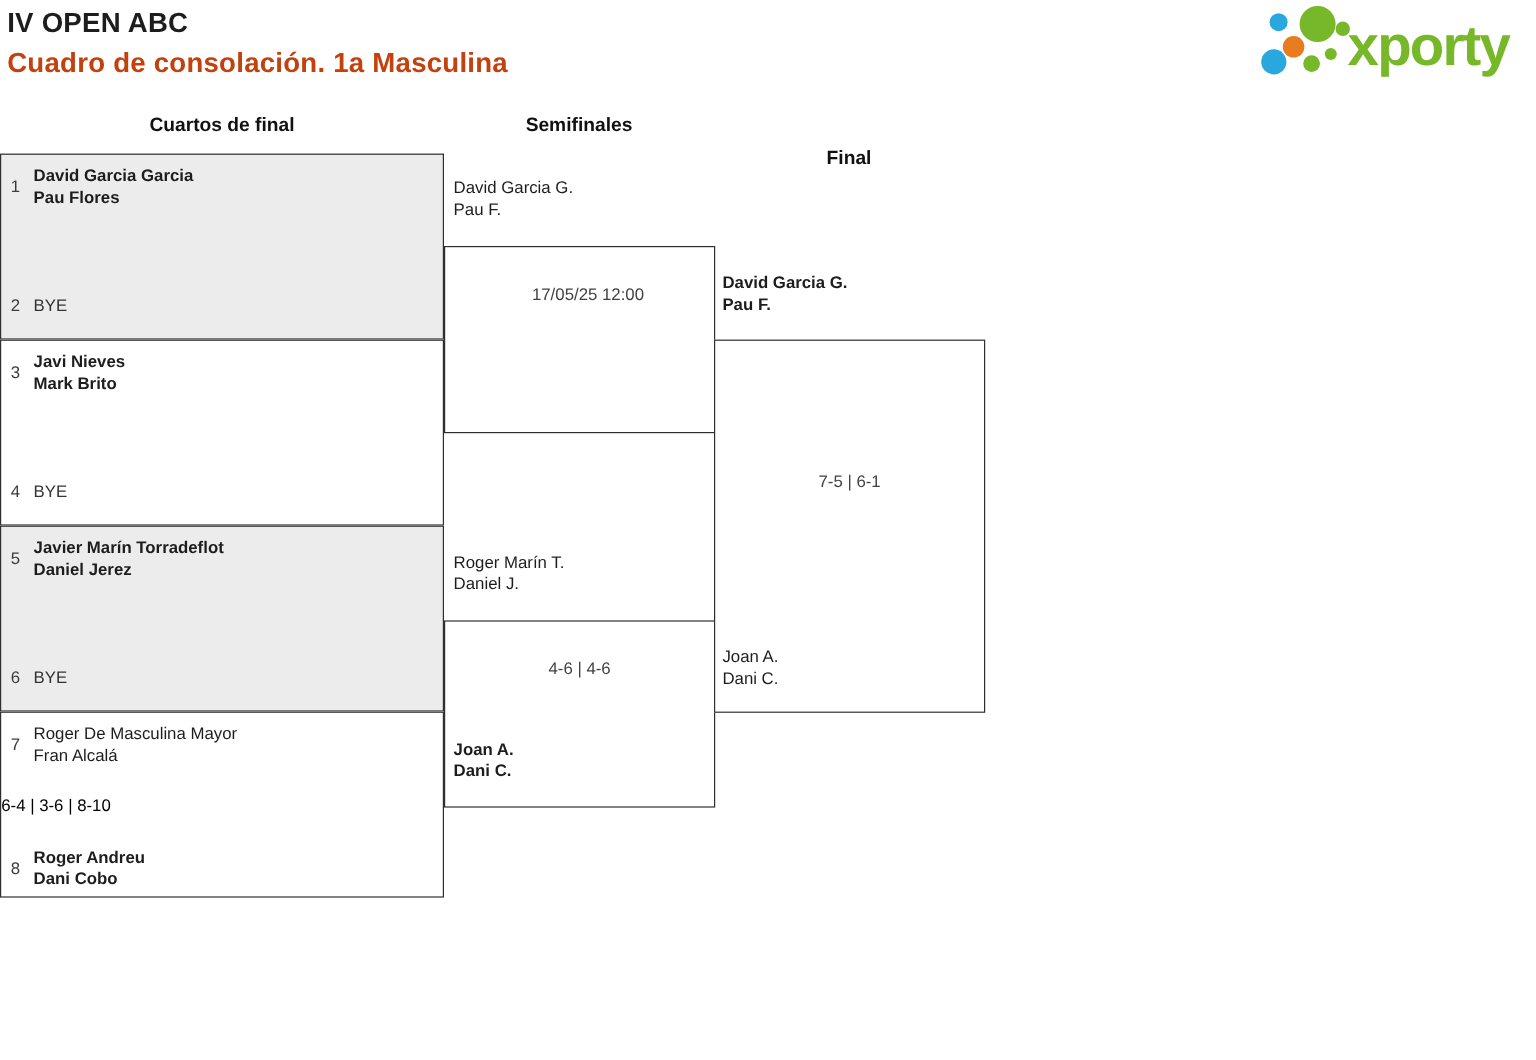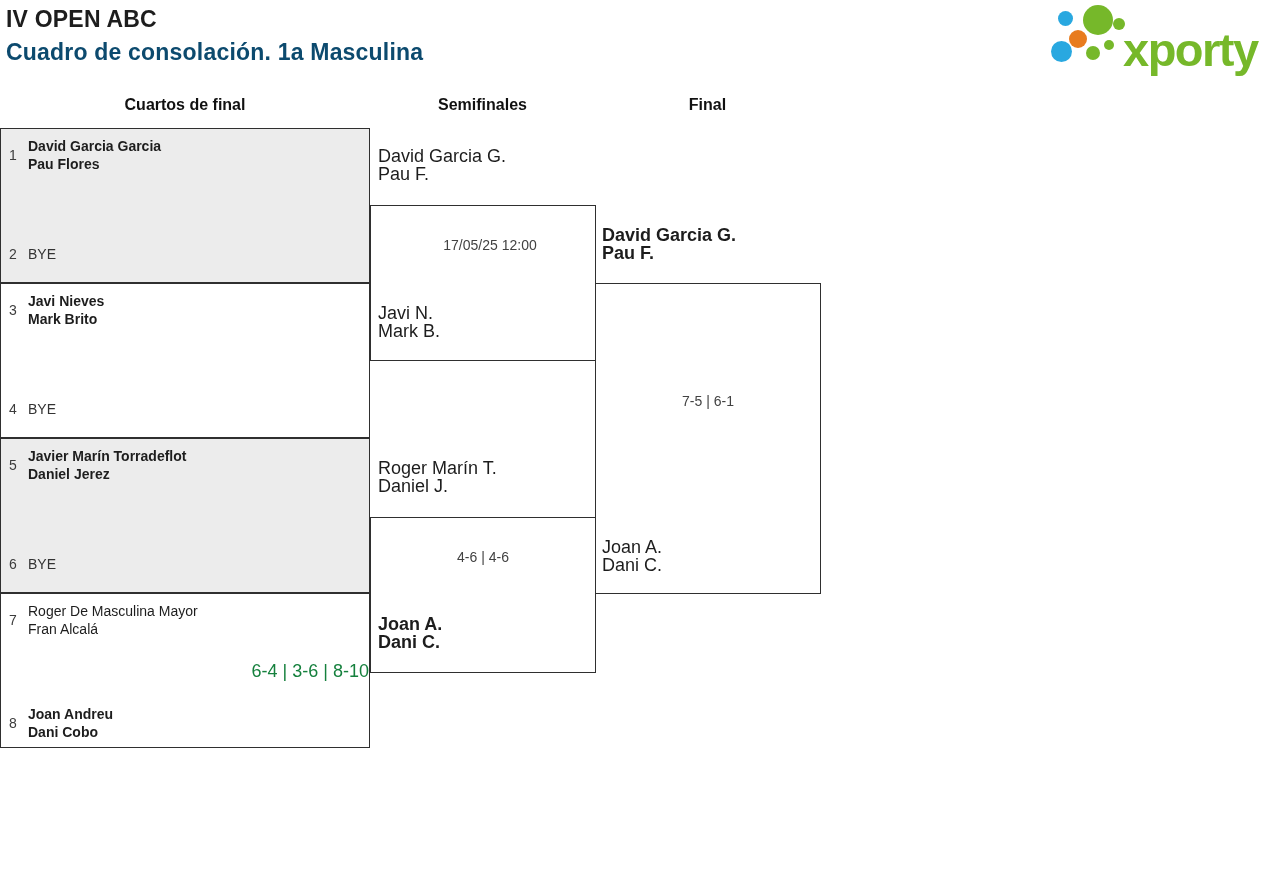--- a/index.html
+++ b/index.html
@@ -5,39 +5,39 @@
   * { margin:0; padding:0; box-sizing:border-box; }
   html,body { background:#fff; }
   .page {
     position:relative; width:1280px; height:883px; overflow:hidden;
     font-family:"Liberation Sans","DejaVu Sans",sans-serif; background:#fff;
   }
 
   
   .title-block { position:absolute; left:6px; top:3px; }
   .title-block .t1 { font-size:23px; font-weight:700; color:#1d1d1d; line-height:33px; letter-spacing:0.2px; }
-  .title-block .t2 { font-size:23px; font-weight:700; color:#0c4a6e; line-height:33px; letter-spacing:0.2px; }
+  .title-block .t2 { font-size:23px; font-weight:700; color:#c2410c; line-height:33px; letter-spacing:0.2px; }
 
   .logo { position:absolute; left:1045px; top:0; width:235px; height:72px; cursor:pointer; }
   .dot { position:absolute; border-radius:50%; }
   .d1 { left:13px; top:11px; width:15px; height:15px; background:#29a8e0; }
   .d2 { left:38px; top:5px;  width:30px; height:30px; background:#76b82a; }
   .d3 { left:24px; top:30px; width:18px; height:18px; background:#e87c1e; }
   .d4 { left:6px;  top:41px; width:21px; height:21px; background:#29a8e0; }
   .d5 { left:41px; top:46px; width:14px; height:14px; background:#76b82a; }
   .d6 { left:68px; top:18px; width:12px; height:12px; background:#76b82a; }
   .d7 { left:59px; top:40px; width:10px; height:10px; background:#76b82a; }
   .logo-text { position:absolute; left:78px; top:14px; font-size:47px; line-height:1;
-               font-weight:700; color:#76b82a; letter-spacing:-1.5px;margin-top:12px; }
+               font-weight:700; color:#76b82a; letter-spacing:-1.5px; }
 
   
   .rh { position:absolute; top:96px; text-align:center; font-size:16px; font-weight:700; color:#111; }
   .rh-qf { left:0;     width:370px; }
   .rh-sf { left:370px; width:225px; }
-  .rh-f  { left:595px; width:225px; }
+  .rh-f  { left:595px; width:225px;margin-top:28px; }
 
   
   .box { position:absolute; border:1px solid #2f2f2f; background:#fff; }
   .qf  { left:0; width:370px; height:155px; }
   .qf1 { top:128px; background:#ececec; }
   .qf2 { top:283px; }
   .qf3 { top:438px; background:#ececec; }
   .qf4 { top:593px; }
   .sf  { left:370px; width:226px; height:156px; }
   .sf1 { top:205px; }
@@ -48,25 +48,25 @@
   .team { position:absolute; left:8px; display:flex; align-items:center; }
   .team-top { top:8px; }
   .team-bot { bottom:6px; }
   .team-bye { bottom:19px; }
   .seed  { width:19px; flex:none; font-size:14px; color:#3c3c3c; font-weight:400; }
   .names { display:block; }
   .nm { display:block; font-size:14px; line-height:18px; color:#1d1d1d; font-weight:400; }
   .bold .nm, .nm.bold { font-weight:700; }
   .bye-txt { color:#333; }
   .qf-score { position:absolute; left:0; right:0; top:50%; transform:translateY(-50%);
-              text-align:right; font-size:18px; color:#15803d; }
+              text-align:left; font-size:14px; color:#000000; }
 
   
   .lbl { position:absolute; width:210px; }
-  .lbl .nm { font-size:18px; line-height:18px; }
+  .lbl .nm { font-size:14px; line-height:18px; }
   .lbl-sf1-top { left:378px; top:147px; }
   .lbl-sf1-bot { left:378px; top:304px; }
   .lbl-sf2-top { left:378px; top:459px; }
   .lbl-sf2-bot { left:378px; top:615px; }
   .lbl-f-top   { left:602px; top:226px; }
   .lbl-f-bot   { left:602px; top:538px; }
 
   .minfo { position:absolute; text-align:center; font-size:14px; color:#424242; }
   .info-sf1 { left:370px; top:237px; width:226px;padding-left:14px; }
   .info-sf2 { left:370px; top:549px; width:226px; }
@@ -150,40 +150,36 @@
       <span class="seed">7</span>
       <span class="names">
         <span class="nm">Roger De Masculina Mayor</span>
         <span class="nm">Fran Alcalá</span>
       </span>
     </div>
     <div class="qf-score">6-4 | 3-6 | 8-10</div>
     <div class="team team-bot bold">
       <span class="seed">8</span>
       <span class="names">
-        <span class="nm">Joan Andreu</span>
+        <span class="nm">Roger Andreu</span>
         <span class="nm">Dani Cobo</span>
       </span>
     </div>
   </div>
 
   <div class="box sf sf1"></div>
   <div class="box sf sf2"></div>
 
   <div class="box fbox"></div>
 
   <div class="lbl lbl-sf1-top">
     <span class="nm">David Garcia G.</span>
     <span class="nm">Pau F.</span>
   </div>
   <div class="minfo info-sf1">17/05/25 12:00</div>
-  <div class="lbl lbl-sf1-bot">
-    <span class="nm">Javi N.</span>
-    <span class="nm">Mark B.</span>
-  </div>
 
   <div class="lbl lbl-sf2-top">
     <span class="nm">Roger Marín T.</span>
     <span class="nm">Daniel J.</span>
   </div>
   <div class="minfo info-sf2">4-6 | 4-6</div>
   <div class="lbl lbl-sf2-bot">
     <span class="nm bold">Joan A.</span>
     <span class="nm bold">Dani C.</span>
   </div>

